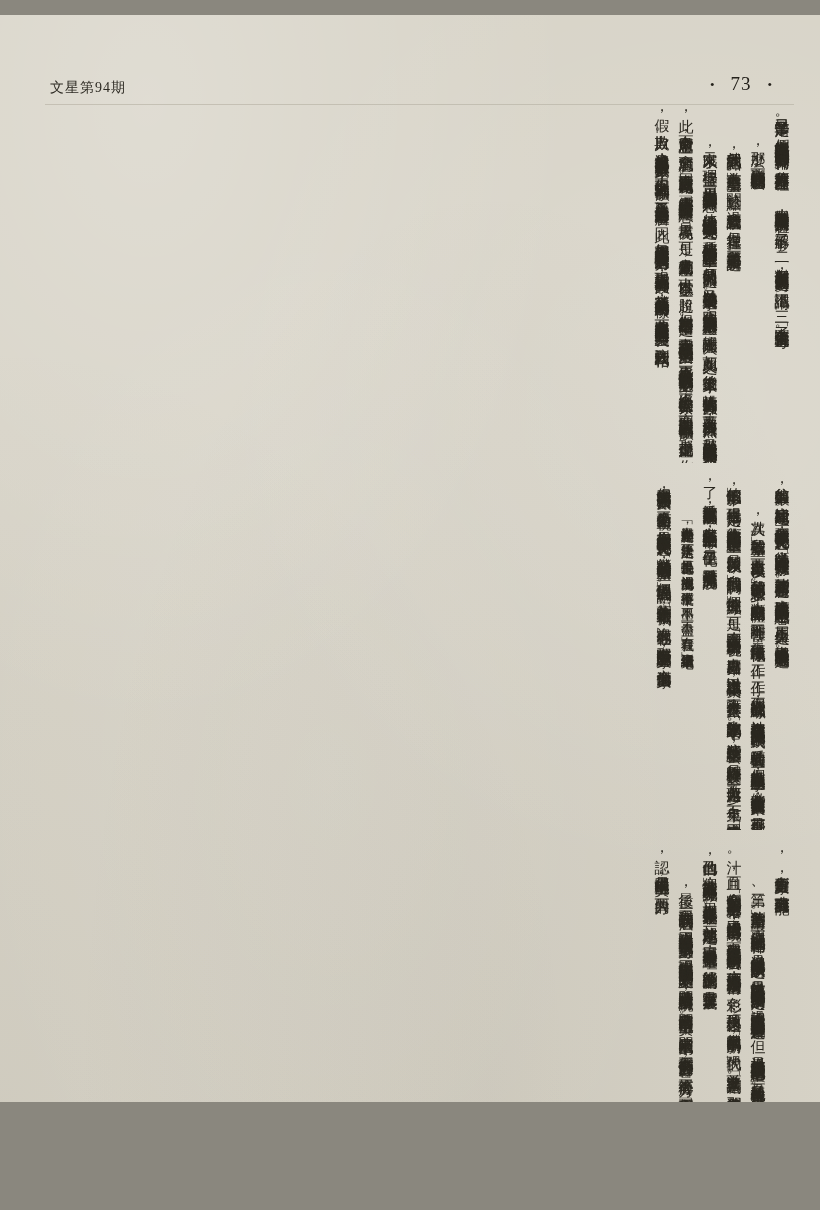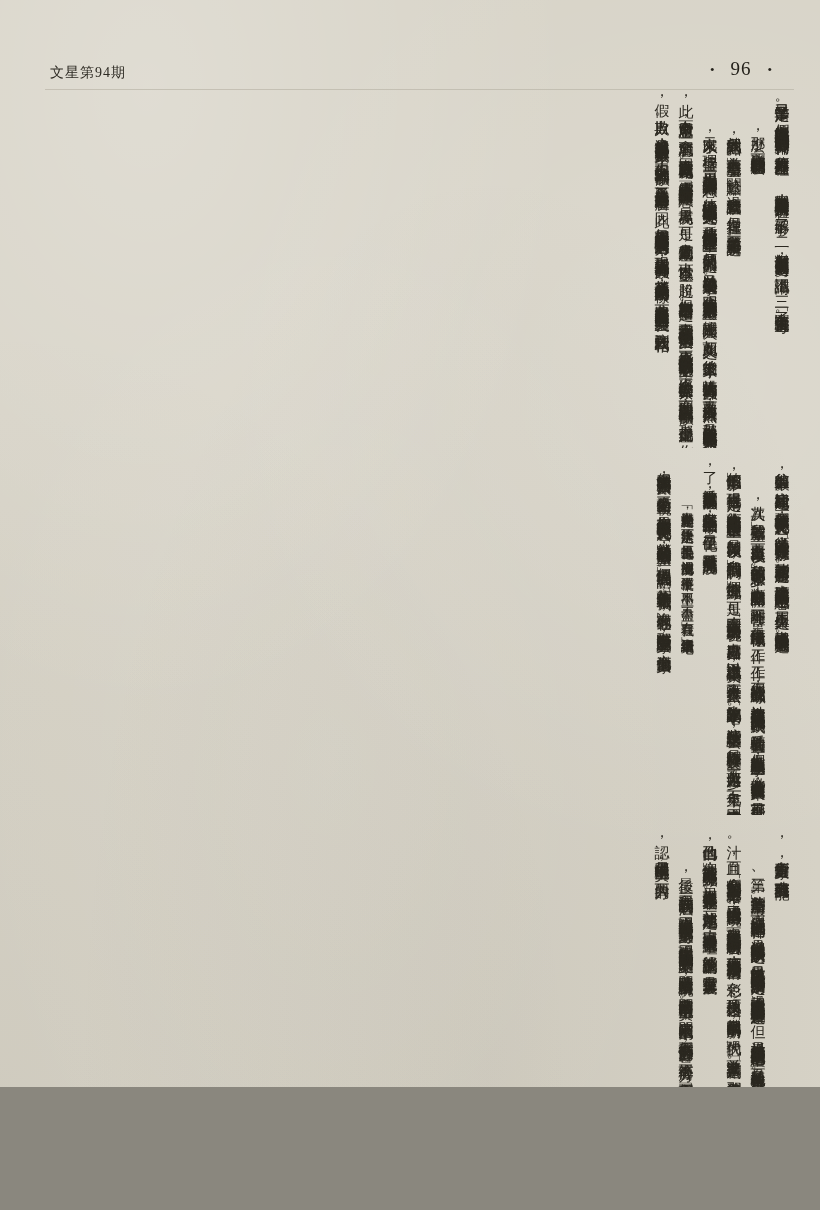--- a/index.html
+++ b/index.html
@@ -4,21 +4,21 @@
 <style>
   html, body {
     margin: 0;
     padding: 0;
     background: #8a877e;
   }
   .page {
     position: relative;
     width: 820px;
     height: 1087px;
-    margin: 0 auto;
+    margin: 15px auto;
     overflow: hidden;
     background:
       radial-gradient(ellipse at 18% 8%,  rgba(255,255,255,0.20), transparent 45%),
       radial-gradient(ellipse at 85% 35%, rgba(255,255,255,0.12), transparent 50%),
       radial-gradient(ellipse at 40% 70%, rgba(255,255,255,0.08), transparent 55%),
       radial-gradient(ellipse at 60% 100%, rgba(110,104,88,0.10), transparent 60%),
       radial-gradient(ellipse at 0% 100%, rgba(110,104,88,0.08), transparent 50%),
       #d8d4c8;
     font-family: "Liberation Serif", "DejaVu Serif", serif;
     color: #2d2a23;
@@ -91,21 +91,21 @@
 </style>
 </head>
 <body>
 
 <div class="page">
 
   <div class="journal-title">文星第94期</div>
 
   <div class="page-label">
     <span class="bullet">•</span>
-    <span class="num">96</span>
+    <span class="num">73</span>
     <span class="bullet">•</span>
   </div>
 
   <div class="header-rule"></div>
 
   <section class="band band-1">
     <p class="cont">早已非常淸楚了。他們之所以會如此盲從地跟隨十九世紀以前西洋的那種寫實精神，分析其原因不外下面三種：一、對於中國繪畫眞正精神與價值的所在，了解不够。二、對整個世界美術史的發展與趨勢，認識不淸。三、中了「普羅主義」宣傳的毒。</p>
     <p class="indent">那麼，西洋到底能給我們些甚麼呢？</p>
     <p class="indent">就我個人的認知，首在「人」的重新發現。關於這一點，過去我曾經談到過，但是在這裡，我必須要重新再說一遍。</p>
     <p class="indent">宋元以來，理學盛行，思想界一直强調着所謂「張天理抑人慾」，使活潑潑的人性情感被驅逐到中國文化之外。此種摧殘基本人性情感的思想反映在繪畫上，便是吳門一派的興起，以及神祕玄學境界的追求。明淸兩代的畫家以前人空靈縹緲爲上，絕離人間煙火。如此久而久之，後來的畫家，一味模仿古人的高貴神韻，而又不像古人那樣深入自然，於是那由自然所能喚起的生命感已喪失殆盡。因此，畫面愈來愈空虛，愈來愈脆弱，因爲缺乏雨露以至乾枯而死。空靈縹緲是中國繪畫達到「逸」的最終理想，最高境界。可是，畫究竟是人的產物，人性可以空靈，超脫，但空與超的基礎却是不空不超。畫家不能忘却人類基本的生物情感與現實生活，更不能丟掉自身的人世情感與對現代事物的感受，不經過一段艱苦的探索，而一開始卽着意表現古人的神祕氣韻，那完全是虛僞，作假，自欺欺人。這也就是爲甚麼明淸以來的大多數畫家，不但得不到古人的神祕氣韻，反而失去了其感人的力量的道理所在了。因此，如果我們要想中國繪畫再度獲得其感人的力量，表現那空靈飄逸的高貴神韻，就必須像魏晉南北朝時所做的一樣，將西方文藝復興以後的那種有血有肉的「人文主義」，注入到我國乾枯</p>

